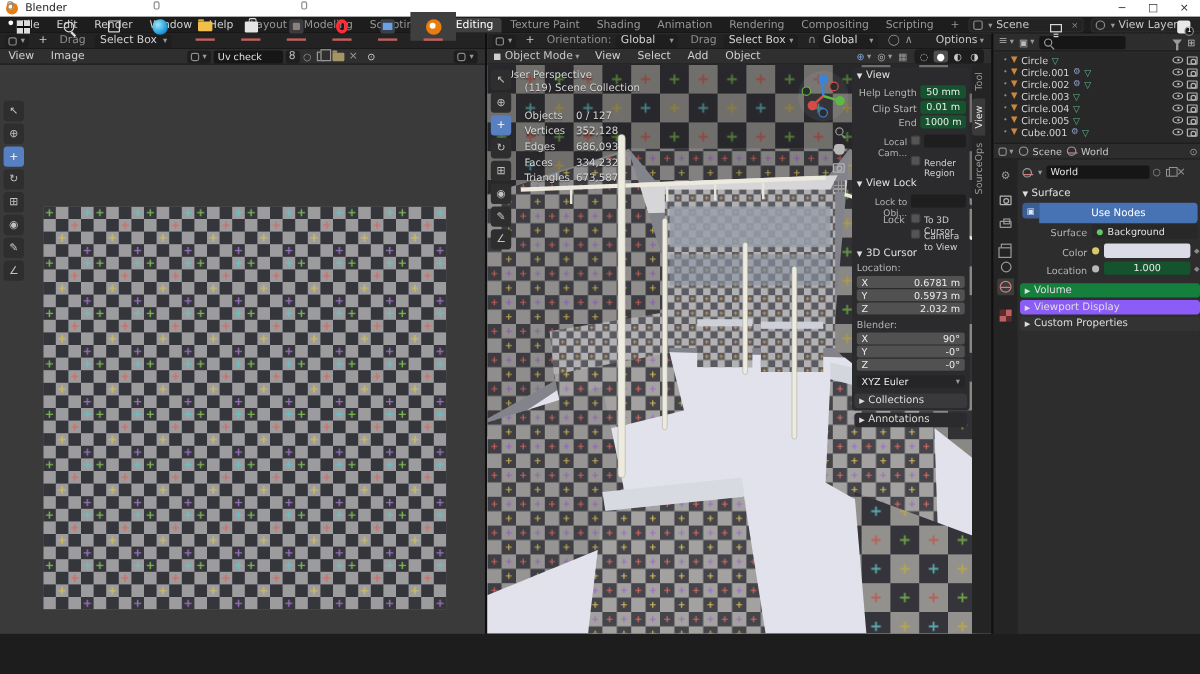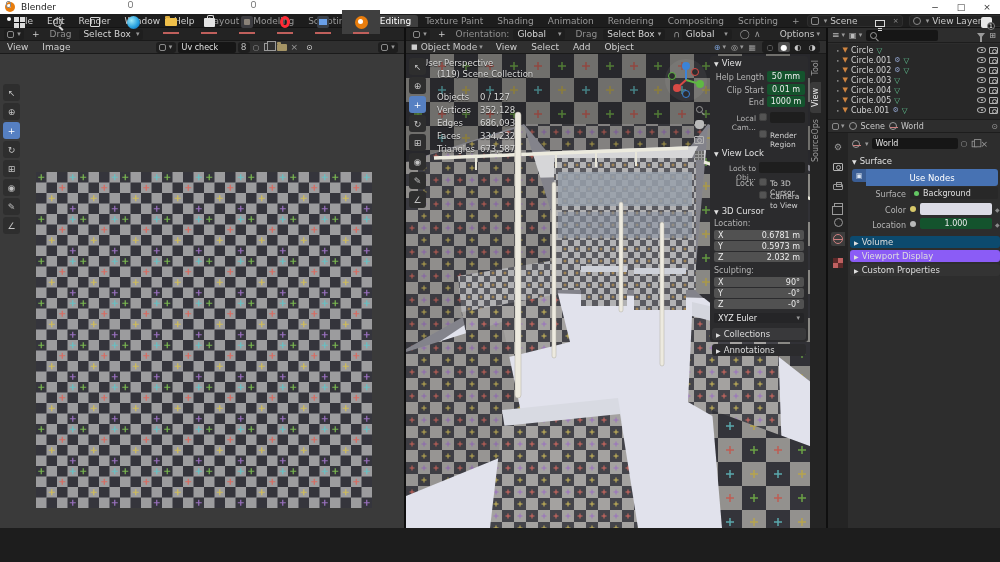--- a/index.html
+++ b/index.html
@@ -462,21 +462,21 @@
         <span>0.6781 m</span>
       </div>
       <div class="axrow" style="left:4px;top:185px;width:90px">
         <span>Y</span>
         <span>0.5973 m</span>
       </div>
       <div class="axrow" style="left:4px;top:196px;width:90px">
         <span>Z</span>
         <span>2.032 m</span>
       </div>
-      <span class="plabel" style="left:4px;top:210px;width:50px;text-align:left">Sculpting:</span>
+      <span class="plabel" style="left:4px;top:210px;width:50px;text-align:left">Blender:</span>
       <div class="axrow" style="left:4px;top:221px;width:90px">
         <span>X</span>
         <span>90°</span>
       </div>
       <div class="axrow" style="left:4px;top:232px;width:90px">
         <span>Y</span>
         <span>-0°</span>
       </div>
       <div class="axrow" style="left:4px;top:243px;width:90px">
         <span>Z</span>
@@ -639,21 +639,21 @@
         <span>Background</span>
       </div>
       <span class="plabel" style="left:0;top:73px;width:58px">Color</span>
       <span class="sockdot" style="left:62px;top:73px;background:#d8c96a"></span>
       <span class="abs" style="left:72px;top:70px;width:72px;height:12px;background:#dcdce6;border-radius:2px"></span>
       <span class="decor" style="left:147px;top:73px">◆</span>
       <span class="plabel" style="left:0;top:88px;width:58px">Location</span>
       <span class="sockdot" style="left:62px;top:88px;background:#b8b8b8"></span>
       <span class="pfield" style="left:72px;top:85px;width:72px">1.000</span>
       <span class="decor" style="left:147px;top:88px">◆</span>
-      <div class="collhead" style="left:2px;top:103px;width:150px;background:#0c4a6e">
+      <div class="collhead" style="left:2px;top:103px;width:150px;background:#15803d">
         <span style="font-size:6px">▶</span>
         <span>Volume</span>
       </div>
       <div class="collhead" style="left:2px;top:117px;width:150px;background:#8b5cf6">
         <span style="font-size:6px">▶</span>
         <span>Viewport Display</span>
       </div>
       <div class="collhead" style="left:2px;top:131px;width:150px;background:#333">
         <span style="font-size:6px">▶</span>
         <span>Custom Properties</span>

